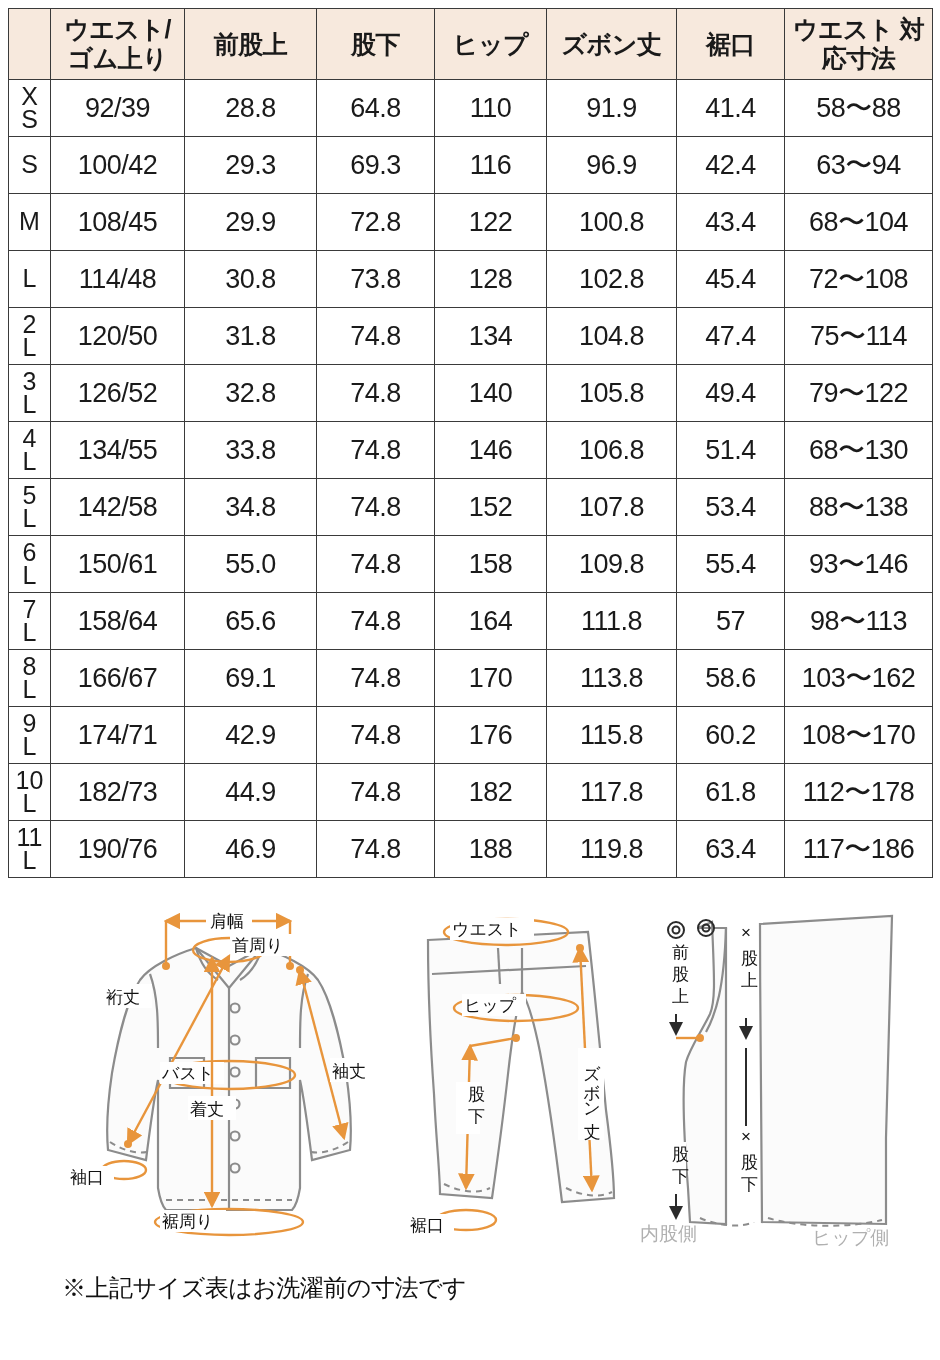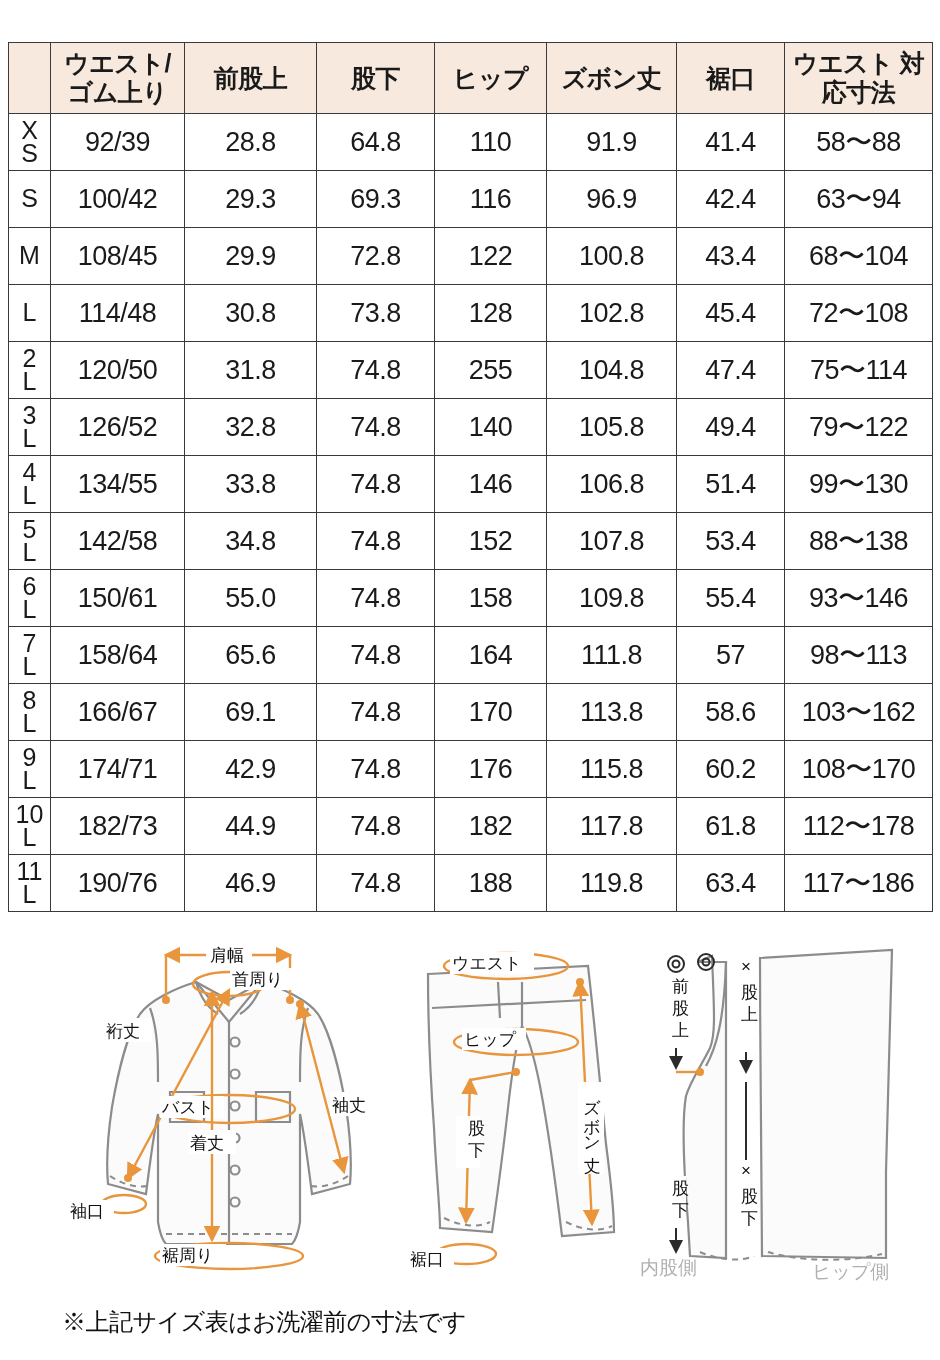--- a/index.html
+++ b/index.html
@@ -19,21 +19,20 @@
   
   .size-table-wrap {
     padding: 8px 8px 0 8px;
     box-sizing: border-box;
     width: 940px;
   }
   table.size-table {
     border-collapse: collapse;
     width: 924px;
     table-layout: fixed;
-    margin-top: 34px;
   }
   table.size-table th,
   table.size-table td {
     border: 1px solid #3a3a3a;
     text-align: center;
     vertical-align: middle;
     font-weight: normal;
   }
   table.size-table thead th {
     background: #f7e9dd;
@@ -176,21 +175,21 @@
           <td>72〜108</td>
         </tr>
         <tr>
           <td class="size-cell">
             <span>2</span>
             <span>L</span>
           </td>
           <td>120/50</td>
           <td>31.8</td>
           <td>74.8</td>
-          <td>255</td>
+          <td>134</td>
           <td>104.8</td>
           <td>47.4</td>
           <td>75〜114</td>
         </tr>
         <tr>
           <td class="size-cell">
             <span>3</span>
             <span>L</span>
           </td>
           <td>126/52</td>
@@ -205,21 +204,21 @@
           <td class="size-cell">
             <span>4</span>
             <span>L</span>
           </td>
           <td>134/55</td>
           <td>33.8</td>
           <td>74.8</td>
           <td>146</td>
           <td>106.8</td>
           <td>51.4</td>
-          <td>99〜130</td>
+          <td>68〜130</td>
         </tr>
         <tr>
           <td class="size-cell">
             <span>5</span>
             <span>L</span>
           </td>
           <td>142/58</td>
           <td>34.8</td>
           <td>74.8</td>
           <td>152</td>

